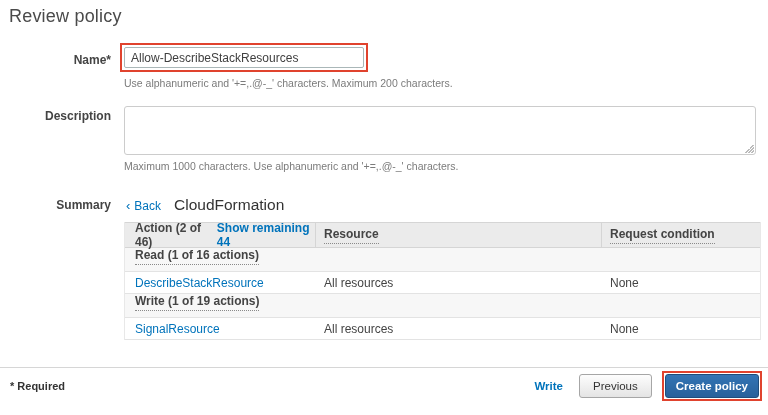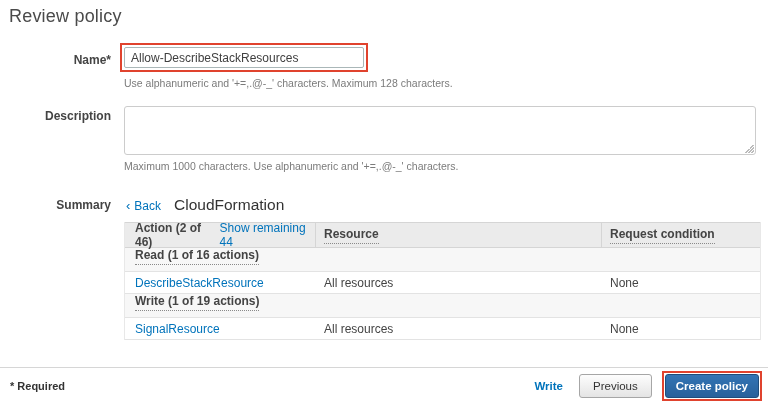--- a/index.html
+++ b/index.html
@@ -155,21 +155,21 @@
   .tbl-header .col-action { border-right: 1px solid #d5d5d5; height: 100%; display: flex; align-items: center; }
   .tbl-header .col-resource { border-right: 1px solid #d5d5d5; height: 100%; display: flex; align-items: center; }
   .tbl-header .col-cond { height: 100%; display: flex; align-items: center; }
   .dotted-hint {
     border-bottom: 1px dotted #8a8a8a;
     padding-bottom: 2px;
     cursor: help;
   }
   .show-link {
     color: #0073bb;
-    font-weight: normal;
+    font-weight: bold;
     text-decoration: none;
     margin-left: 4px;
     cursor: pointer;
   }
   .group-row {
     background: #f7f7f7;
     border-bottom: 1px solid #e3e3e3;
     height: 24px;
     display: flex;
     align-items: flex-start;
@@ -249,21 +249,21 @@
 <div>
 
   <h1 class="page-title">Review policy</h1>
 
   <div class="form-row name-row">
     <div class="form-label">Name*</div>
     <div class="form-field">
       <span class="annotation-box">
         <input class="name-input" type="text" value="Allow-DescribeStackResources" style="">
       </span>
-      <div class="help-text">Use alphanumeric and '+=,.@-_' characters. Maximum 128 characters.</div>
+      <div class="help-text">Use alphanumeric and '+=,.@-_' characters. Maximum 200 characters.</div>
     </div>
   </div>
 
   <div class="form-row desc-row">
     <div class="form-label">Description</div>
     <div class="form-field">
       <div class="desc-textarea-wrap">
         <textarea class="desc-textarea" style=""></textarea>
         <span class="resize-handle"></span>
       </div>

